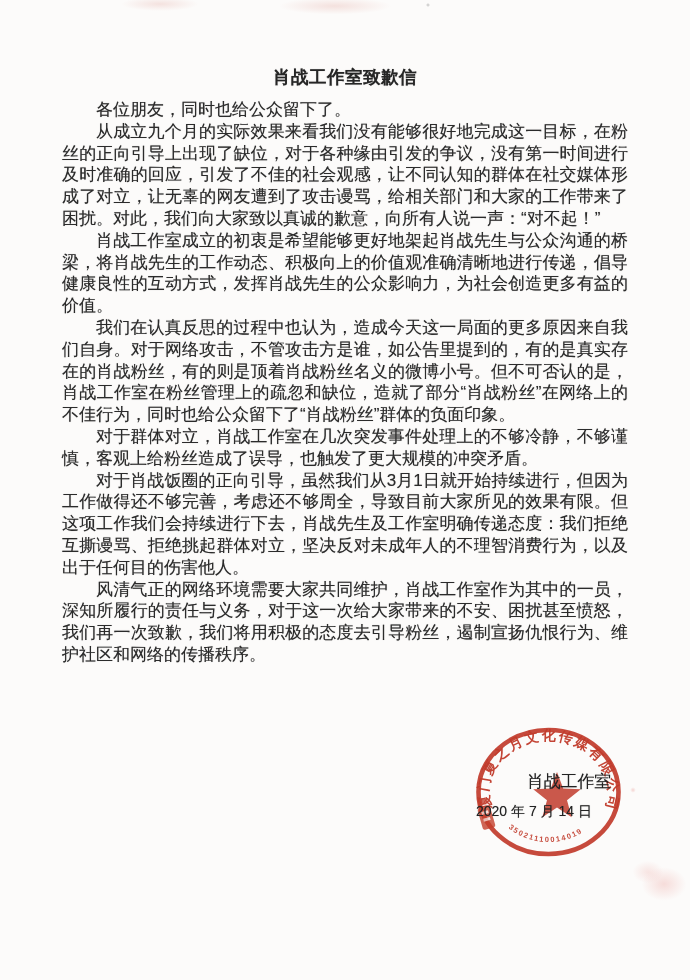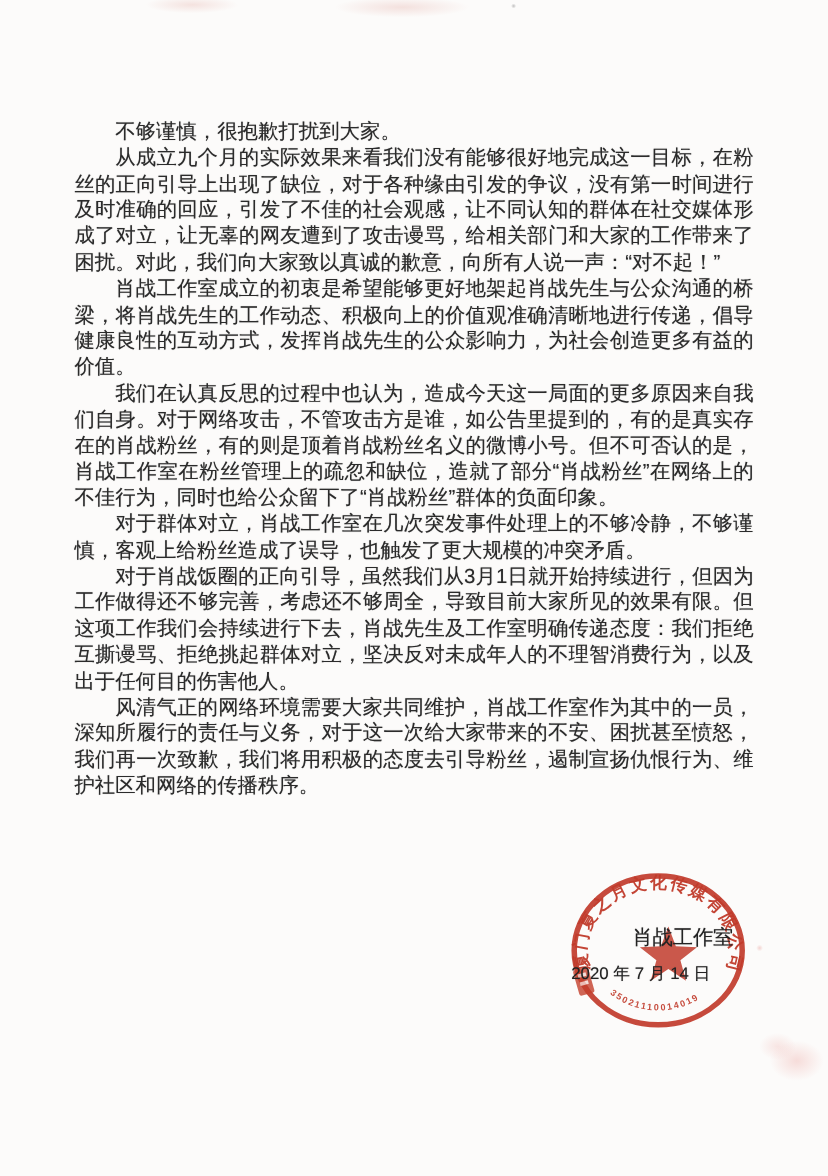--- a/index.html
+++ b/index.html
@@ -54,23 +54,24 @@
     text-shadow:0 0 .7px rgba(45,45,45,.5);
   }
   .seal-arc-text{font-size:14px;font-weight:600;letter-spacing:2.2px;}
   .seal-serial{font-size:7.5px;font-weight:600;letter-spacing:1.6px;}
 </style>
 </head>
 <body>
 
 <div class="page">
 
+  <h1 class="title">肖战工作室致歉信</h1>
 
   <div class="body">
-      <p class="para">不够谨慎，很抱歉打扰到大家。</p>
+      <p class="para">各位朋友，同时也给公众留下了。</p>
       <p class="para">从成立九个月的实际效果来看我们没有能够很好地完成这一目标，在粉丝的正向引导上出现了缺位，对于各种缘由引发的争议，没有第一时间进行及时准确的回应，引发了不佳的社会观感，让不同认知的群体在社交媒体形成了对立，让无辜的网友遭到了攻击谩骂，给相关部门和大家的工作带来了困扰。对此，我们向大家致以真诚的歉意，向所有人说一声：“对不起！”</p>
       <p class="para">肖战工作室成立的初衷是希望能够更好地架起肖战先生与公众沟通的桥梁，将肖战先生的工作动态、积极向上的价值观准确清晰地进行传递，倡导健康良性的互动方式，发挥肖战先生的公众影响力，为社会创造更多有益的价值。</p>
       <p class="para">我们在认真反思的过程中也认为，造成今天这一局面的更多原因来自我们自身。对于网络攻击，不管攻击方是谁，如公告里提到的，有的是真实存在的肖战粉丝，有的则是顶着肖战粉丝名义的微博小号。但不可否认的是，肖战工作室在粉丝管理上的疏忽和缺位，造就了部分“肖战粉丝”在网络上的不佳行为，同时也给公众留下了“肖战粉丝”群体的负面印象。</p>
       <p class="para">对于群体对立，肖战工作室在几次突发事件处理上的不够冷静，不够谨慎，客观上给粉丝造成了误导，也触发了更大规模的冲突矛盾。</p>
       <p class="para">对于肖战饭圈的正向引导，虽然我们从3月1日就开始持续进行，但因为工作做得还不够完善，考虑还不够周全，导致目前大家所见的效果有限。但这项工作我们会持续进行下去，肖战先生及工作室明确传递态度：我们拒绝互撕谩骂、拒绝挑起群体对立，坚决反对未成年人的不理智消费行为，以及出于任何目的伤害他人。</p>
       <p class="para">风清气正的网络环境需要大家共同维护，肖战工作室作为其中的一员，深知所履行的责任与义务，对于这一次给大家带来的不安、困扰甚至愤怒，我们再一次致歉，我们将用积极的态度去引导粉丝，遏制宣扬仇恨行为、维护社区和网络的传播秩序。</p>
     </div>
 
   <svg class="stamp" viewBox="0 0 190 170" xmlns="http://www.w3.org/2000/svg">
     <defs>

